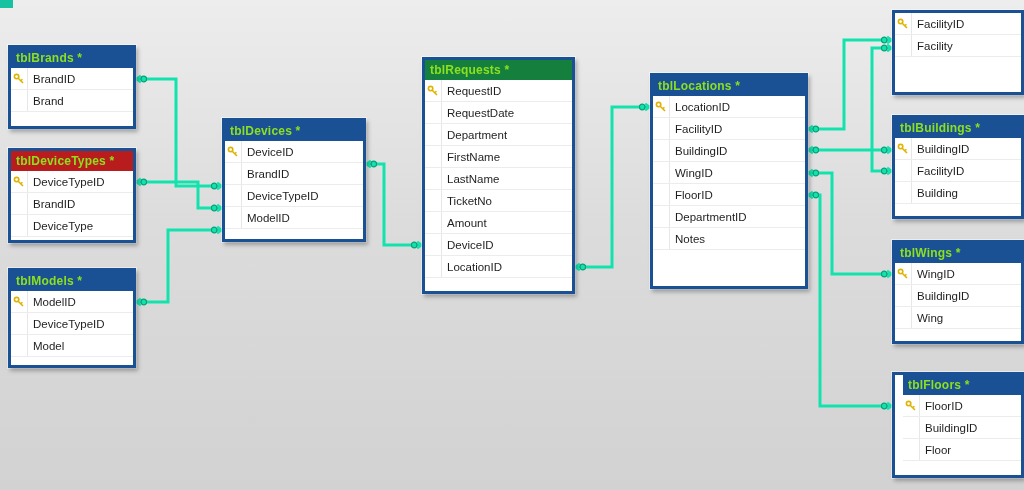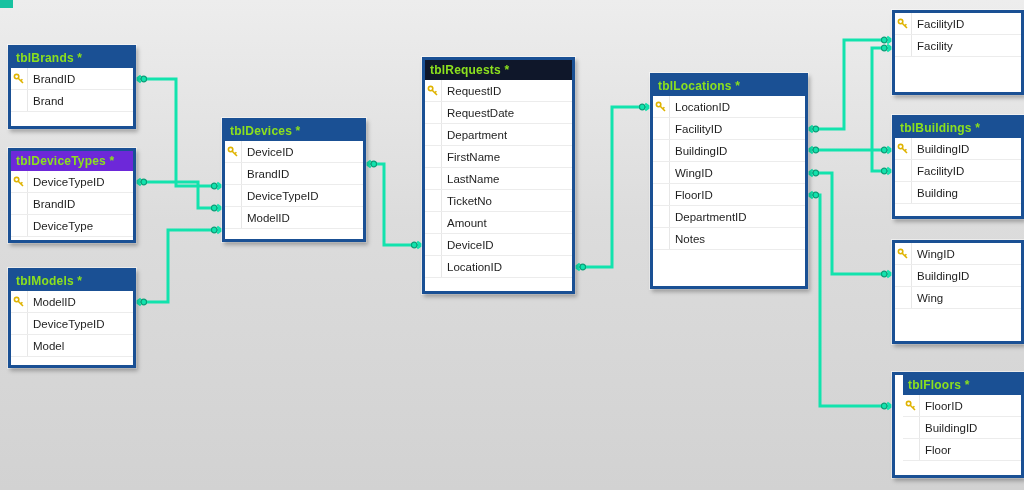--- a/index.html
+++ b/index.html
@@ -56,21 +56,21 @@
           </svg>
         </span>
         <span class="fname">BrandID</span>
       </div>
       <div class="row">
         <span class="keycell"></span>
         <span class="fname">Brand</span>
       </div>
     </div>
     <div class="tbl" style="left: 8px; top: 148px; width: 128px; height: 95px; border-color: rgb(26, 80, 148);">
-      <div class="tbl-h" style="background: #6d28d9; color: rgb(140, 224, 30);">tblDeviceTypes *</div>
+      <div class="tbl-h" style="background: #b91c1c; color: rgb(140, 224, 30);">tblDeviceTypes *</div>
       <div class="row">
         <span class="keycell">
           <svg width="12" height="12" viewBox="0 0 12 12" aria-hidden="true">
             <circle cx="3.6" cy="3.6" r="2.2" fill="none" stroke="#DFB300" stroke-width="1.6"></circle>
             <path d="M5.2 5.2 L10 10 M7.8 7.8 L9.4 6.2" fill="none" stroke="#DFB300" stroke-width="1.6"></path>
           </svg>
         </span>
         <span class="fname">DeviceTypeID</span>
       </div>
       <div class="row">
@@ -120,21 +120,21 @@
       <div class="row">
         <span class="keycell"></span>
         <span class="fname">DeviceTypeID</span>
       </div>
       <div class="row">
         <span class="keycell"></span>
         <span class="fname">ModelID</span>
       </div>
     </div>
     <div class="tbl" style="left: 422px; top: 57px; width: 153px; height: 237px; border-color: rgb(26, 80, 148);">
-      <div class="tbl-h" style="background: #0f172a; color: rgb(140, 224, 30);">tblRequests *</div>
+      <div class="tbl-h" style="background: #15803d; color: rgb(140, 224, 30);">tblRequests *</div>
       <div class="row">
         <span class="keycell">
           <svg width="12" height="12" viewBox="0 0 12 12" aria-hidden="true">
             <circle cx="3.6" cy="3.6" r="2.2" fill="none" stroke="#DFB300" stroke-width="1.6"></circle>
             <path d="M5.2 5.2 L10 10 M7.8 7.8 L9.4 6.2" fill="none" stroke="#DFB300" stroke-width="1.6"></path>
           </svg>
         </span>
         <span class="fname">RequestID</span>
       </div>
       <div class="row">
@@ -235,20 +235,21 @@
       <div class="row">
         <span class="keycell"></span>
         <span class="fname">FacilityID</span>
       </div>
       <div class="row">
         <span class="keycell"></span>
         <span class="fname">Building</span>
       </div>
     </div>
     <div class="tbl" style="left: 892px; top: 240px; width: 132px; height: 104px; border-color: rgb(26, 80, 148);">
+      <div class="tbl-h" style="background: rgb(26, 80, 148); color: rgb(140, 224, 30);">tblWings *</div>
       <div class="row">
         <span class="keycell">
           <svg width="12" height="12" viewBox="0 0 12 12" aria-hidden="true">
             <circle cx="3.6" cy="3.6" r="2.2" fill="none" stroke="#DFB300" stroke-width="1.6"></circle>
             <path d="M5.2 5.2 L10 10 M7.8 7.8 L9.4 6.2" fill="none" stroke="#DFB300" stroke-width="1.6"></path>
           </svg>
         </span>
         <span class="fname">WingID</span>
       </div>
       <div class="row">

